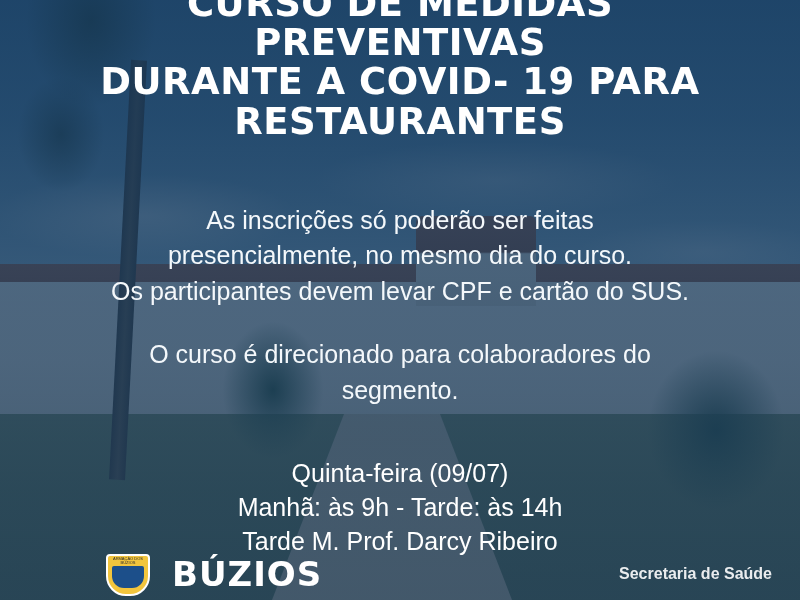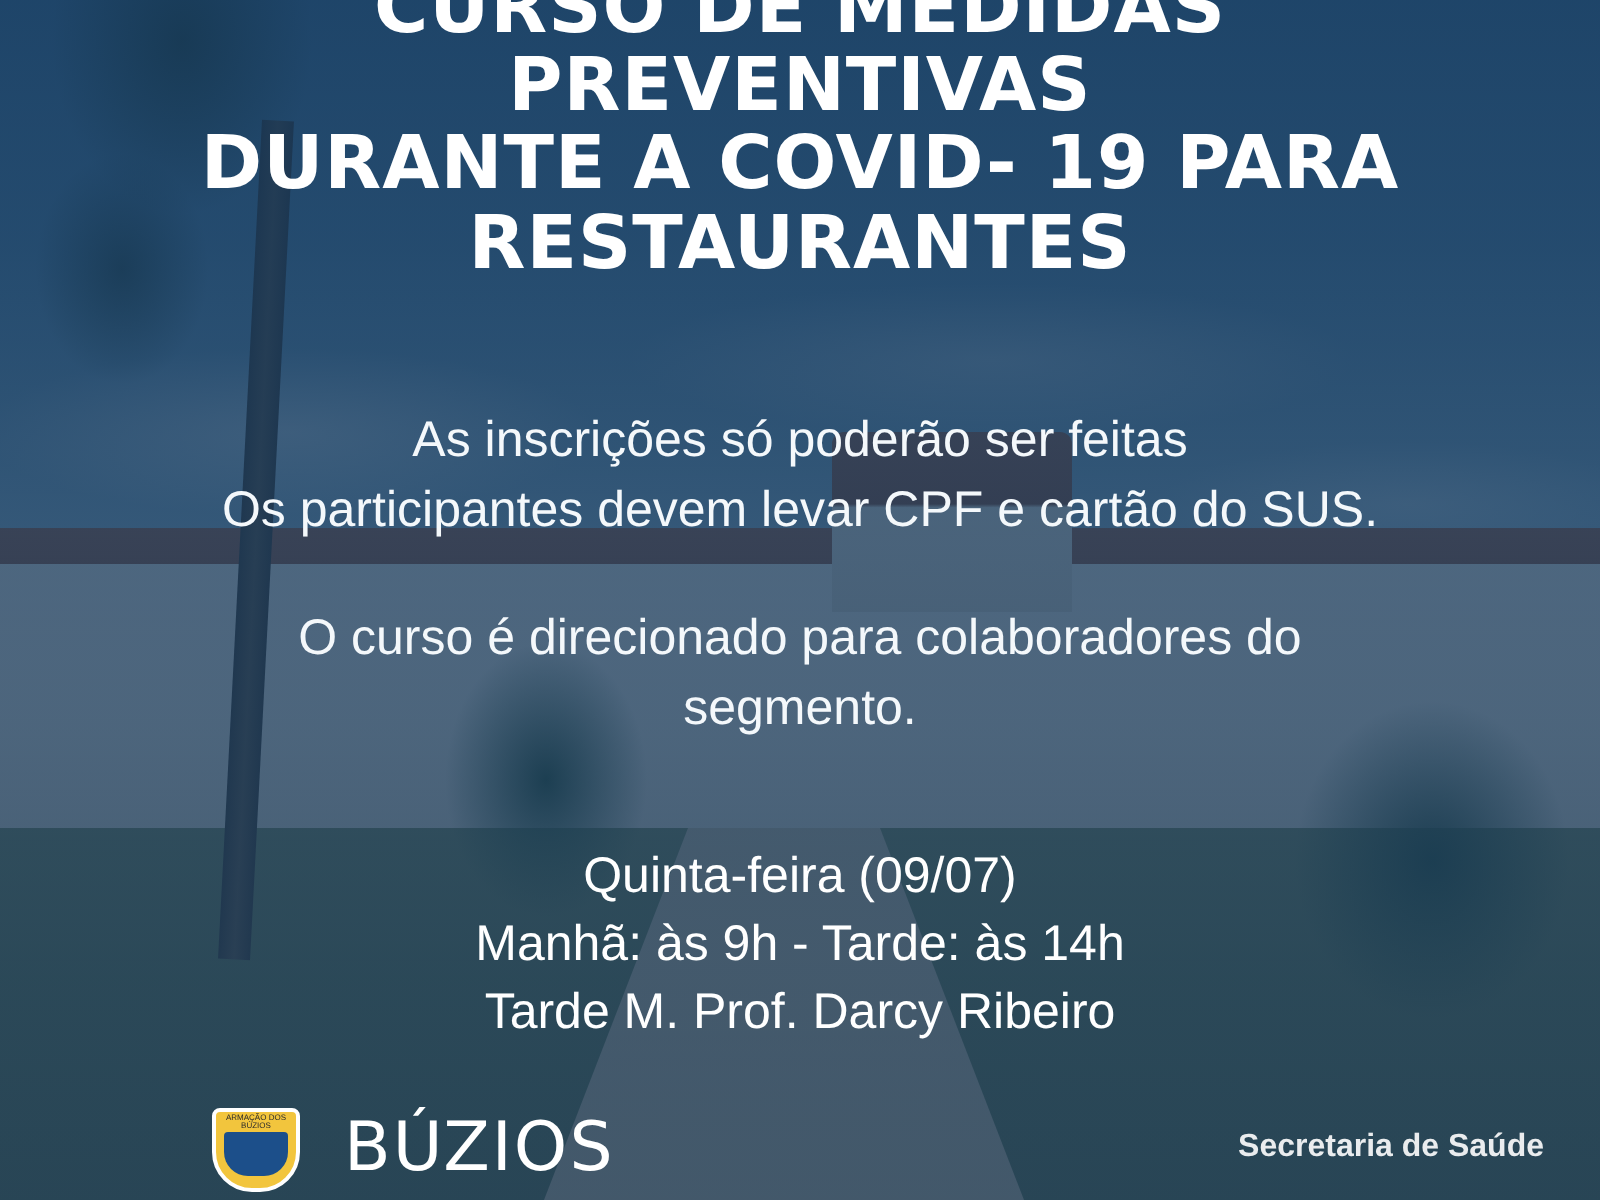--- a/index.html
+++ b/index.html
@@ -215,21 +215,21 @@
     width: 100%;
     text-align: center;
     font-size: 4px;
     color: #2b2b2b;
     line-height: 1.1;
     padding-top: 1px;
   }
   .footer-city {
     margin-left: 16px;
     font-size: 34px;
-    font-weight: normal;
+    font-weight: bold;
     letter-spacing: 1px;
     color: #ffffff;
     text-transform: uppercase;
     font-family: "DejaVu Sans", "Liberation Sans", sans-serif;
   }
   .footer-right {
     margin-left: auto;
     margin-right: 10px;
     font-size: 16px;
     font-weight: bold;
@@ -262,20 +262,21 @@
   <div class="content">
 
     <h1 class="title">
       <span class="title-line-1">CURSO DE MEDIDAS PREVENTIVAS</span>
       <span class="title-line-2">DURANTE A COVID- 19 PARA</span>
       <span class="title-line-3">RESTAURANTES</span>
     </h1>
 
     <div class="body-block">
       <p>As inscrições só poderão ser feitas</p>
+      <p>presencialmente, no mesmo dia do curso.</p>
       <p>Os participantes devem levar CPF e cartão do SUS.</p>
       <div class="body-gap"></div>
       <p>O curso é direcionado para colaboradores do</p>
       <p>segmento.</p>
     </div>
 
     <div class="details">
       <p>Quinta-feira (09/07)</p>
       <p>Manhã: às 9h - Tarde: às 14h</p>
       <p>Tarde M. Prof. Darcy Ribeiro</p>

